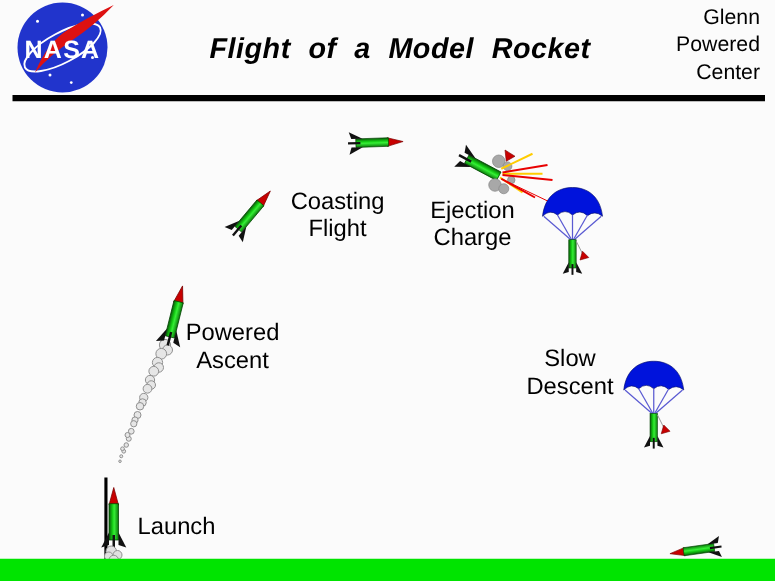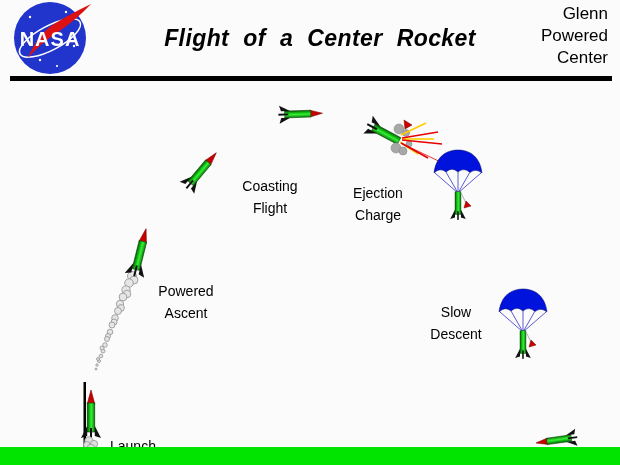--- a/index.html
+++ b/index.html
@@ -8,21 +8,21 @@
   svg{overflow:visible;display:block;}
   .fig{position:absolute;}
   .nasa-logo{position:absolute;left:10px;top:0;width:84px;height:76px;}
   .title{position:absolute;left:20px;top:25px;width:600px;text-align:center;
          font-size:23px;font-weight:bold;font-style:italic;
          word-spacing:0.32em;letter-spacing:0.4px;}
   .org{position:absolute;right:12px;top:3px;text-align:right;
        font-size:17px;line-height:22px;}
   .org span{display:block;text-align:right;}
   .divider{position:absolute;left:10px;top:76px;width:602px;height:5px;background:#000;}
-  .stage-label{position:absolute;font-size:14px;line-height:22px;white-space:pre-line;margin-top:24px;}
+  .stage-label{position:absolute;font-size:19px;line-height:22px;white-space:pre-line;}
   .centered{text-align:center;}
   .lbl-powered{left:140px;top:256px;width:92px;}
   .lbl-coasting{left:224px;top:151px;width:92px;}
   .lbl-ejection{left:332px;top:158px;width:92px;}
   .lbl-slow{left:410px;top:277px;width:92px;}
   .lbl-launch{left:110px;top:411px;}
   .lbl-recovery{left:448px;top:422px;}
   .fig-launch{left:74px;top:382px;}
   .fig-powered{left:78px;top:228px;}
   .fig-coasting{left:190px;top:146px;transform:rotate(40deg) scale(0.95);}
@@ -82,21 +82,21 @@
         <circle cx="56" cy="12" r="1.2"></circle>
       <circle cx="64" cy="46" r="1.2"></circle>
         <circle cx="30" cy="60" r="1.2"></circle>
       <circle cx="47" cy="66" r="1.1"></circle>
     </g>
     <ellipse cx="40" cy="38" rx="34" ry="12" fill="none" stroke="#fff" stroke-width="1.5" transform="rotate(-28 40 38)"></ellipse>
     <path d="M18,58 Q30,44 48,32 Q66,20 81,4 Q60,14 44,24 Q28,34 18,58 Z" fill="#dd1111"></path>
     <text x="40" y="46" text-anchor="middle" font-family="Liberation Sans, sans-serif" font-size="20" font-weight="bold" letter-spacing="1" fill="#fff">NASA</text>
   </svg>
 
-  <div class="title">Flight of a Center Rocket</div>
+  <div class="title">Flight of a Model Rocket</div>
 
   <div class="org">
     <span>Glenn</span>
     <span>Powered</span>
     <span>Center</span>
   </div>
 
   <div class="divider"></div>
 
   <svg class="fig fig-launch" width="30" height="72">

